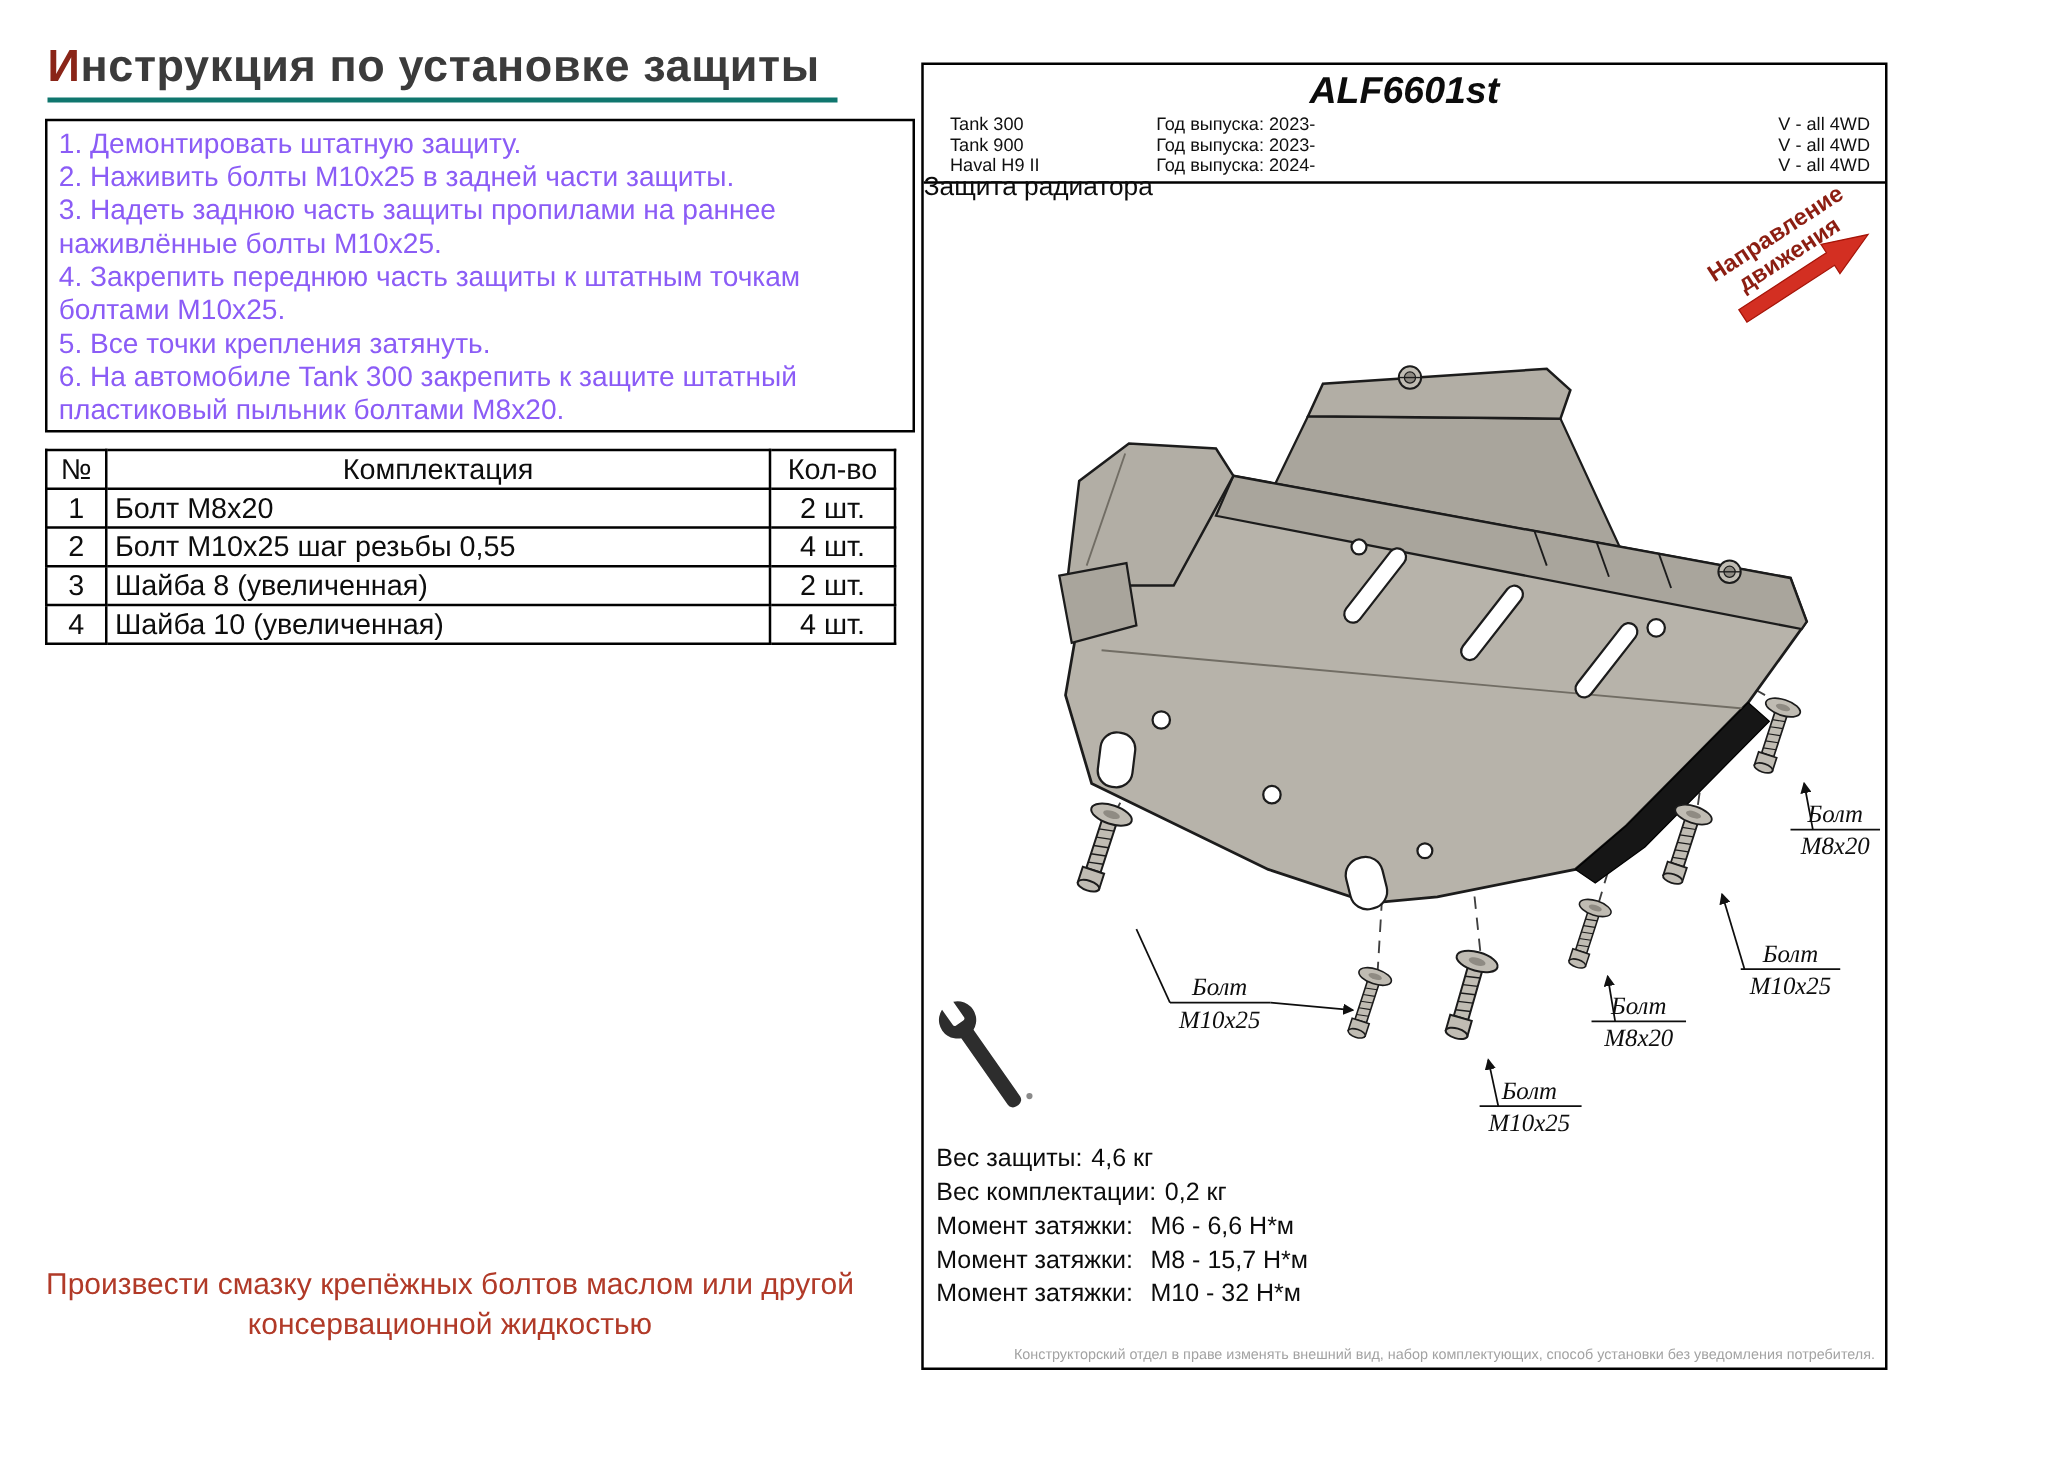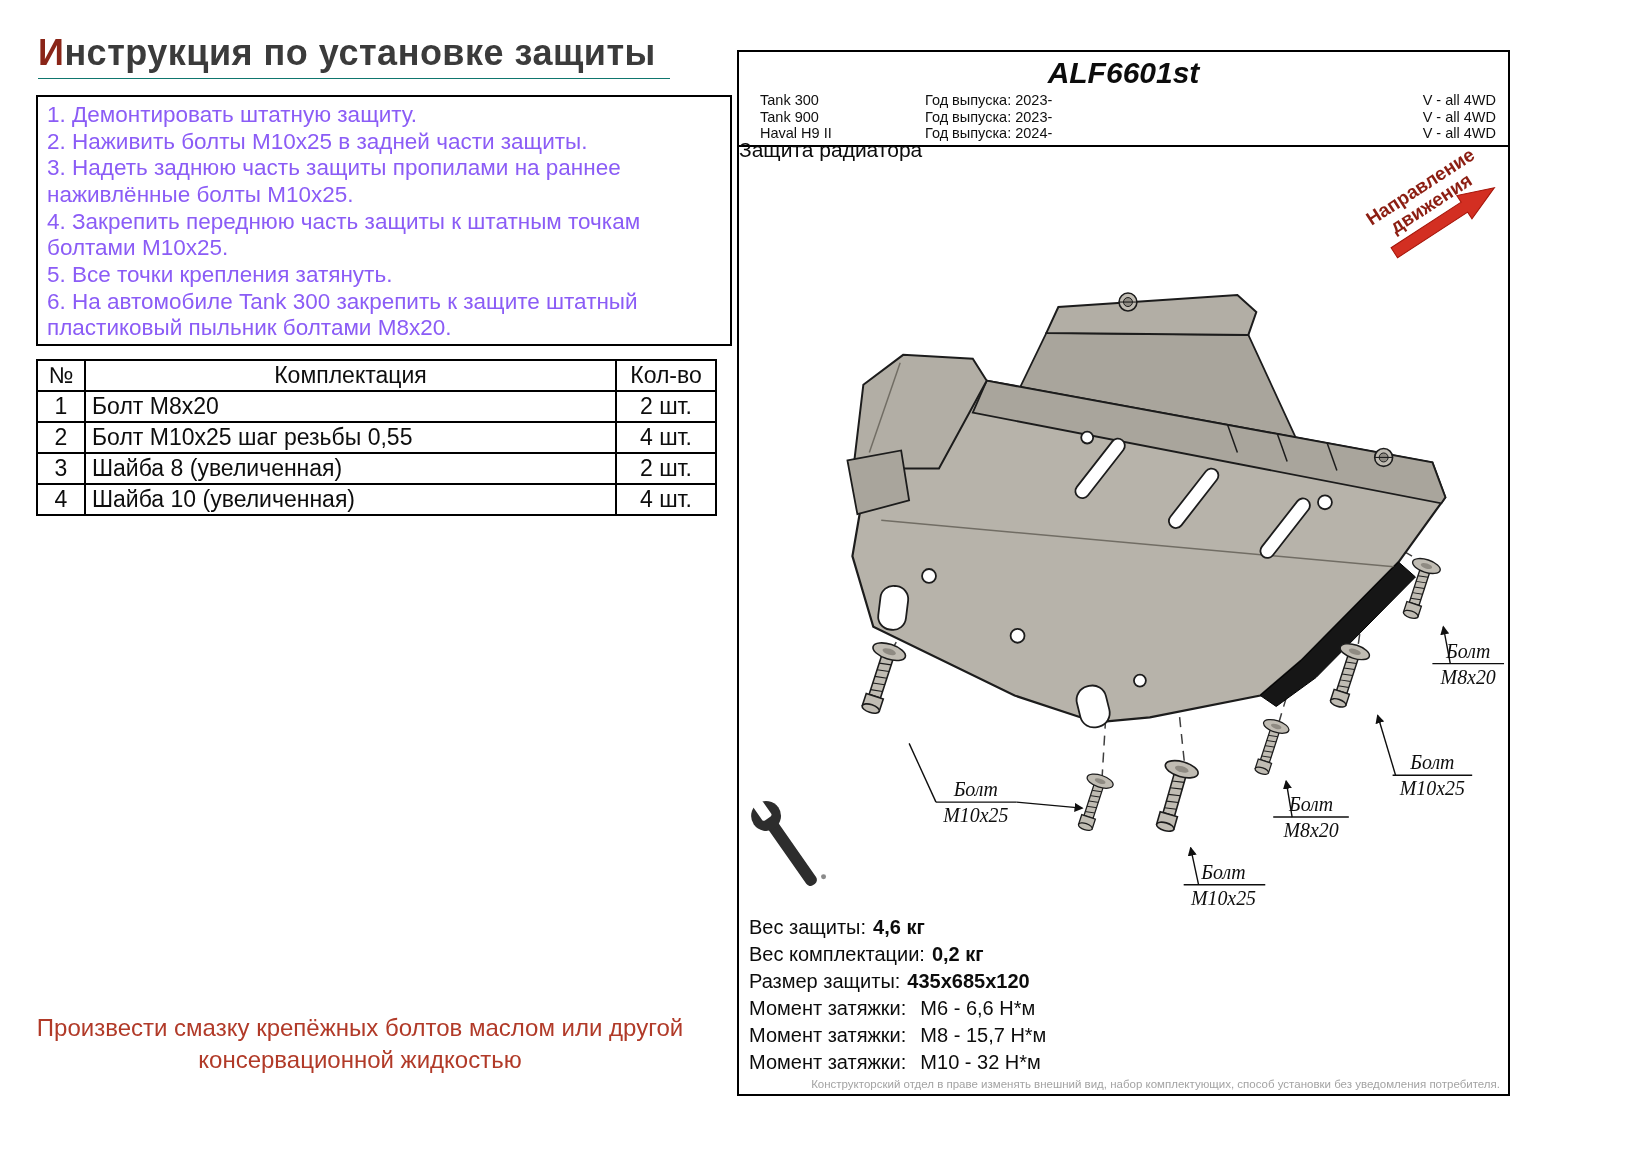--- a/index.html
+++ b/index.html
@@ -5,21 +5,21 @@
   * { margin:0; padding:0; box-sizing:border-box; }
   html,body { background:#ffffff; }
   .page {
     position:relative; width:1642px; height:1168px; background:#fff;
     font-family:"Liberation Sans", sans-serif; color:#111; overflow:hidden;
   }
   
   .title {
     position:absolute; left:38px; top:32px; display:inline-block;
     font-size:36px; font-weight:700; color:#3b3b3b; letter-spacing:.5px;
-    border-bottom:1px solid #0f766e; padding-bottom:4px; padding-right:14px;
+    border-bottom:4px solid #0f766e; padding-bottom:4px; padding-right:14px;
   }
   .title .cap { color:#8a2518; }
   .steps {
     position:absolute; left:36px; top:95px; width:696px; height:251px;
     border:2px solid #000; padding:5px 9px; font-size:22.5px; line-height:1.185; color:#8b5cf6;
   }
   .steps p { margin:0; }
   table.parts {
     position:absolute; left:36px; top:359px; border-collapse:collapse;
     font-size:23px; color:#0d0d0d; table-layout:fixed;
@@ -38,21 +38,21 @@
   .code { position:absolute; top:4px; left:0; right:0; text-align:center; font-size:30px; font-weight:700; color:#0c0c0c;font-style:italic; }
   .vehicles { position:absolute; top:40px; left:0; right:0; }
   .vrow { display:grid; grid-template-columns:165px 1fr 165px; padding:0 12px 0 21px; font-size:14.5px; line-height:16.5px; color:#101010; }
   .vrow .year { }
   .vrow .config { text-align:right; }
   .divider { position:absolute; top:93px; left:0; right:0; border-top:2px solid #000; }
   .dtitle { position:absolute; top:86px; left:0; right:0; font-size:21px; color:#0c0c0c; }
   svg.draw { position:absolute; inset:0; width:100%; height:100%; }
   .specs { position:absolute; left:10px; top:862px; font-size:20px; line-height:27px; color:#0c0c0c; }
   .specs .val { margin-left:7px; }
-  .specs .b { font-weight:700; }
+  .specs .b { font-weight:400; }
   .specs .gap { margin-left:14px; }
   .disclaimer { position:absolute; right:8px; bottom:4px; font-size:11.5px; color:#a3a3a3; }
   
   .dash line { stroke:#3f3f3f; stroke-width:1.5; stroke-dasharray:10 7; }
   .pl  { fill:#b7b3aa; stroke:#1c1c1c; stroke-width:2.2; }
   .pl2 { fill:#a9a59c; stroke:#1c1c1c; stroke-width:1.8; }
   .pl3 { fill:#b2aea5; stroke:#1c1c1c; stroke-width:2; }
   .cut { fill:#ffffff; stroke:#1c1c1c; stroke-width:1.8; }
   .cutline { stroke:#1c1c1c; stroke-width:1.5; }
   .crease { stroke:#716d64; stroke-width:1.5; }
@@ -247,21 +247,20 @@
         <span class="config">V - all 4WD</span>
       </div>
     </div>
 
     <div class="divider"></div>
     <div class="dtitle">Защита радиатора</div>
 
     <div class="specs">
       <div><span>Вес защиты:</span><span class="val b">4,6 кг</span></div>
       <div><span>Вес комплектации:</span><span class="val b">0,2 кг</span></div>
-      <div><span>Размер защиты:</span><span class="val b">435х685х120</span></div>
       <div><span>Момент затяжки:</span><span class="val gap">М6 - 6,6 Н*м</span></div>
       <div><span>Момент затяжки:</span><span class="val gap">М8 - 15,7 Н*м</span></div>
       <div><span>Момент затяжки:</span><span class="val gap">М10 - 32 Н*м</span></div>
     </div>
 
     <div class="disclaimer">Конструкторский отдел в праве изменять внешний вид, набор комплектующих, способ установки без уведомления потребителя.</div>
   </div>
 
 </div>
 

